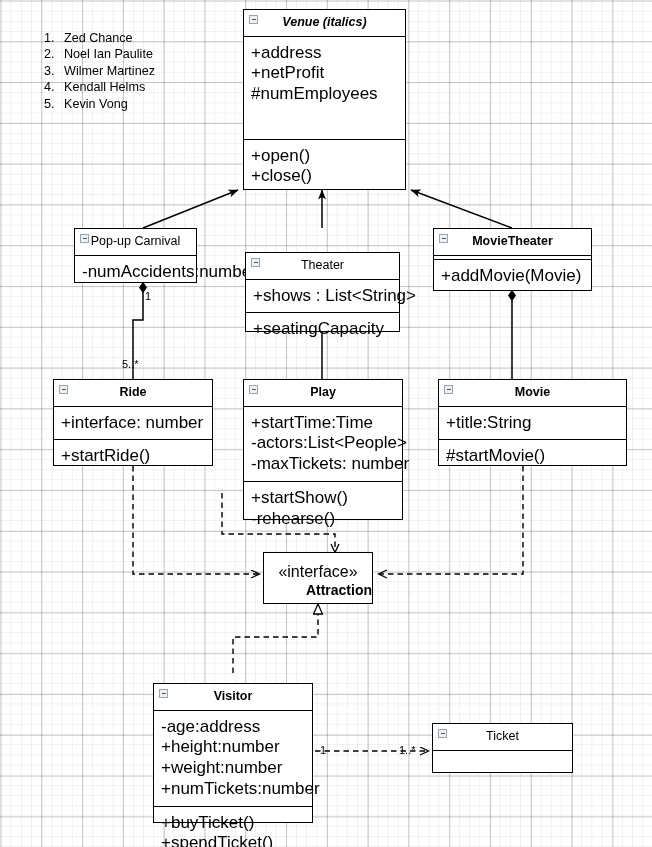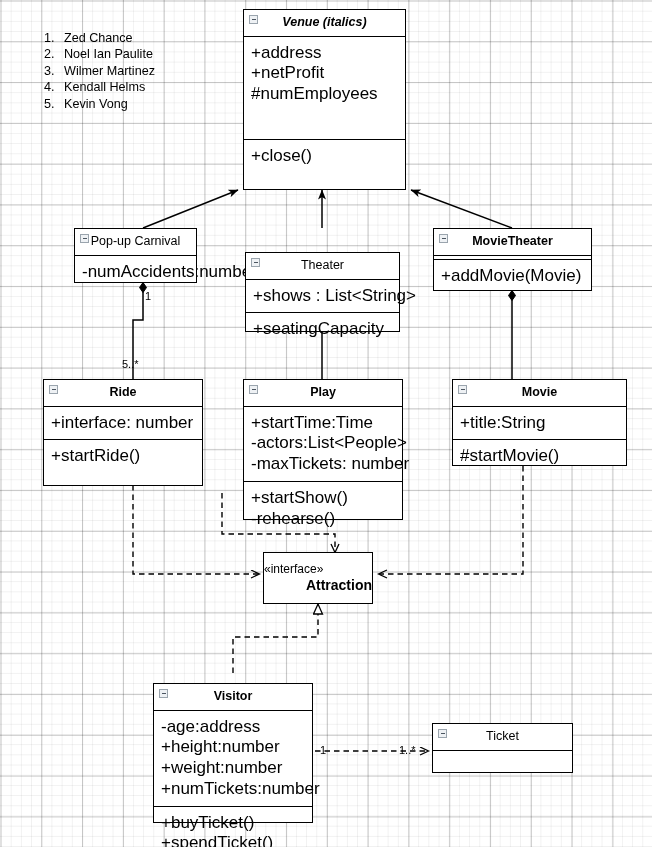--- a/index.html
+++ b/index.html
@@ -73,22 +73,22 @@
     border-top: 1.2px solid #000000;
   }
   .compartment {
     padding: 6px 6px 6px 7px;
     font-size: 17px;
     line-height: 1.22;
     white-space: nowrap;
   }
   .compartment div { white-space: nowrap; }
   .iface-label {
-    font-size: 12px;
-    text-align: left;
+    font-size: 16px;
+    text-align: center;
     line-height: 1.2;
     padding-top: 9px;
   }
   .iface-name {
     font-size: 14px;
     font-weight: bold;
     text-align: right;
     line-height: 1.2;
     padding-top: 1px;
   }
@@ -185,20 +185,21 @@
     <div class="uml-title italic">
       <span class="collapse-icon"></span>
       <span>Venue (italics)</span>
     </div>
     <div class="sep compartment" style="height:90px;">
       <div>+address</div>
       <div>+netProfit</div>
       <div>#numEmployees</div>
     </div>
     <div class="sep compartment">
+      <div>+open()</div>
       <div>+close()</div>
     </div>
   </div>
 
   <div class="umlbox" style="left:74px; top:228px; width:123px; height:55px;">
     <div class="uml-title plain">
       <span class="collapse-icon"></span>
       <span>Pop-up Carnival</span>
     </div>
     <div class="sep compartment">
@@ -223,21 +224,21 @@
     <div class="uml-title bold">
       <span class="collapse-icon"></span>
       <span>MovieTheater</span>
     </div>
     <div class="sep" style="height:3px;"></div>
     <div class="sep-thin compartment">
       <div>+addMovie(Movie)</div>
     </div>
   </div>
 
-  <div class="umlbox" style="left:43px; top:379px; width:160px; height:107px;">
+  <div class="umlbox" style="left:53px; top:379px; width:160px; height:87px;">
     <div class="uml-title bold">
       <span class="collapse-icon"></span>
       <span>Ride</span>
     </div>
     <div class="sep compartment">
       <div>+interface: number</div>
     </div>
     <div class="sep-thin compartment">
       <div>+startRide()</div>
     </div>
@@ -252,21 +253,21 @@
       <div>+startTime:Time</div>
       <div>-actors:List&lt;People&gt;</div>
       <div>-maxTickets: number</div>
     </div>
     <div class="sep compartment">
       <div>+startShow()</div>
       <div>-rehearse()</div>
     </div>
   </div>
 
-  <div class="umlbox" style="left:452px; top:379px; width:175px; height:87px;">
+  <div class="umlbox" style="left:438px; top:379px; width:189px; height:87px;">
     <div class="uml-title bold">
       <span class="collapse-icon"></span>
       <span>Movie</span>
     </div>
     <div class="sep compartment">
       <div>+title:String</div>
     </div>
     <div class="sep-thin compartment">
       <div>#startMovie()</div>
     </div>

